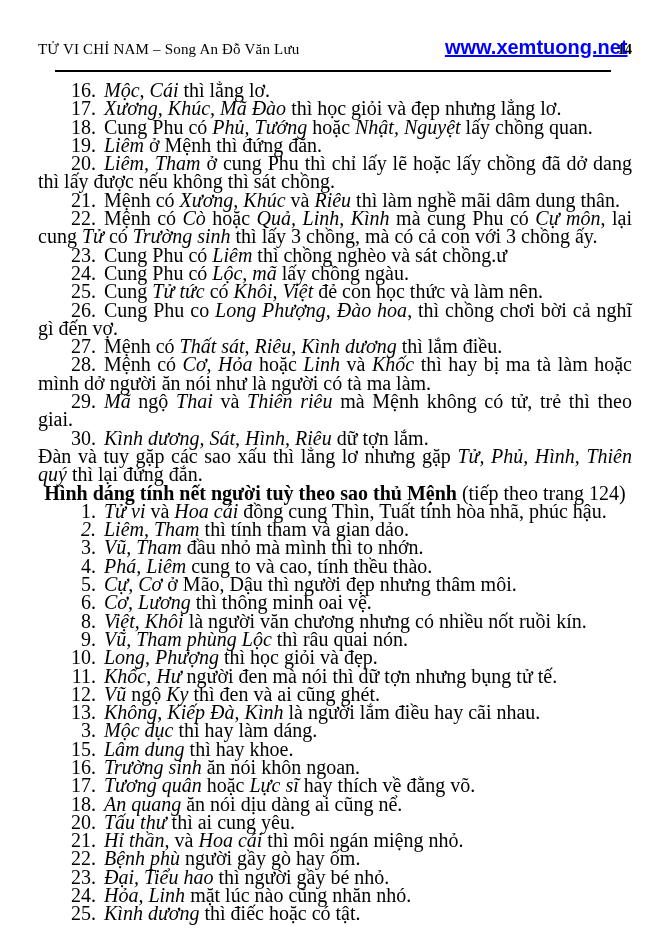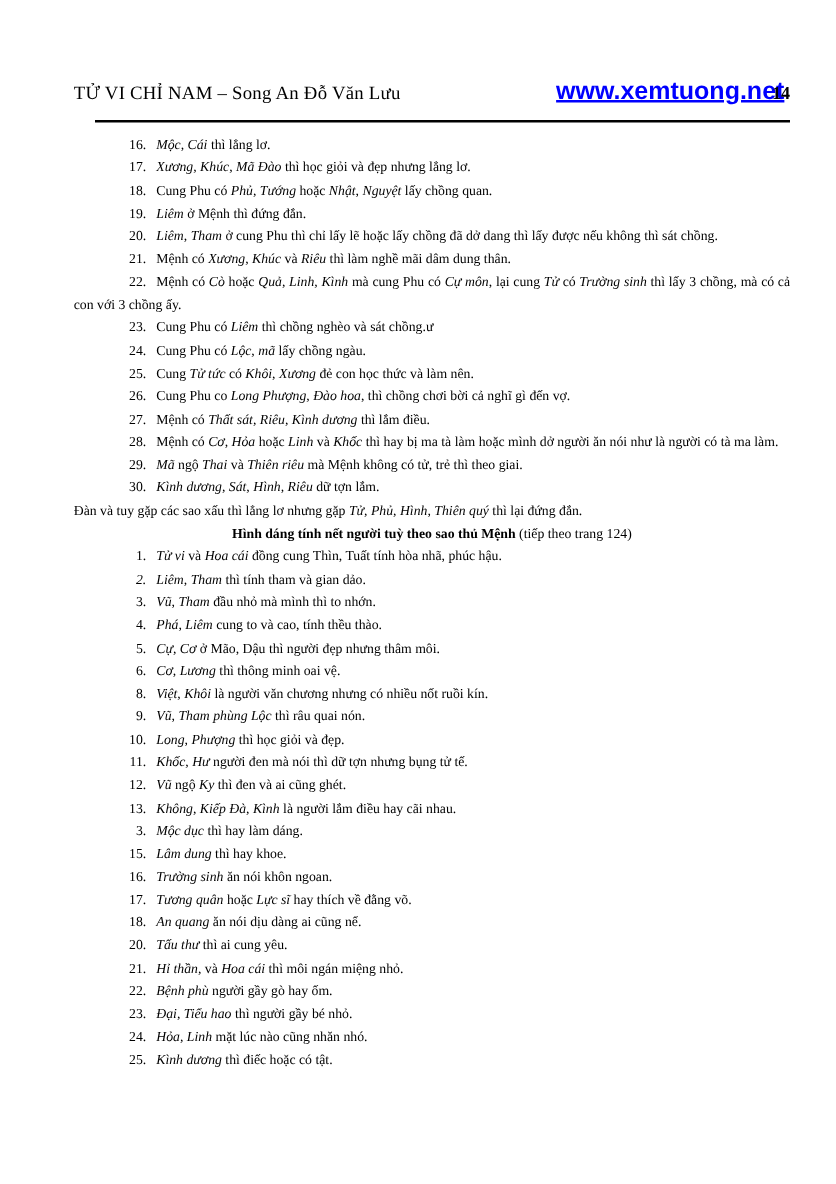--- a/index.html
+++ b/index.html
@@ -1,30 +1,30 @@
 <!DOCTYPE html>
 <html><head>
 <meta charset="utf-8">
 <style>
   html,body{margin:0;padding:0;}
   body{
     width:669px;height:947px;background:#ffffff;color:#000;
     font-family:"Liberation Serif", serif;overflow:hidden;
   }
-  .page{padding:36px 37px 0 59px;margin-top:26px;}
+  .page{padding:36px 37px 0 38px;}
   .hdr{display:flex;justify-content:space-between;align-items:baseline;font-size:15px;}
   .hdr-title{letter-spacing:0.2px;}
   .hdr-right{white-space:nowrap;}
   .site-link{
     color:#0000ff;font-weight:bold;text-decoration:underline;
     font-family:"Liberation Sans", sans-serif;font-size:20px;cursor:pointer;
   }
   .pagenum{margin-left:-10px;font-size:14.5px;font-weight:bold;}
   .rule{border-top:2px solid #000;width:556px;margin:11px 0 0 17px;height:0;}
-  .content{margin-top:9px;font-size:11px;line-height:18.3px;}
+  .content{margin-top:9px;font-size:20px;line-height:18.3px;}
   p.item,p.para{margin:0;text-align:justify;}
   p.item{text-indent:32px;}
   .num{display:inline-block;text-indent:0;width:26px;text-align:right;margin-right:8px;font-style:normal;}
   .num.it,.it{font-style:italic;}
   p.heading{margin:0;text-align:center;text-indent:0;}
   .b{font-weight:bold;}
 </style>
 </head>
 <body>
 
@@ -38,21 +38,21 @@
     <div>
         <p class="item"><span class="num">16.</span><span class="it">Mộc, Cái</span><span> thì lẳng lơ.</span></p>
         <p class="item"><span class="num">17.</span><span class="it">Xương, Khúc, Mã Đào</span><span> thì học giỏi và đẹp nhưng lẳng lơ.</span></p>
         <p class="item"><span class="num">18.</span><span>Cung Phu có </span><span class="it">Phủ, Tướng</span><span> hoặc </span><span class="it">Nhật, Nguyệt</span><span> lấy chồng quan.</span></p>
         <p class="item"><span class="num">19.</span><span class="it">Liêm</span><span> ở Mệnh thì đứng đắn.</span></p>
         <p class="item"><span class="num">20.</span><span class="it">Liêm, Tham</span><span> ở cung Phu thì chỉ lấy lẽ hoặc lấy chồng đã dở dang thì lấy được nếu không thì sát chồng.</span></p>
         <p class="item"><span class="num">21.</span><span>Mệnh có </span><span class="it">Xương, Khúc</span><span> và </span><span class="it">Riêu</span><span> thì làm nghề mãi dâm dung thân.</span></p>
         <p class="item"><span class="num">22.</span><span>Mệnh có </span><span class="it">Cò</span><span> hoặc </span><span class="it">Quả, Linh, Kình</span><span> mà cung Phu có </span><span class="it">Cự môn</span><span>, lại cung </span><span class="it">Tử</span><span> có </span><span class="it">Trường sinh</span><span> thì lấy 3 chồng, mà có cả con với 3 chồng ấy.</span></p>
         <p class="item"><span class="num">23.</span><span>Cung Phu có </span><span class="it">Liêm</span><span> thì chồng nghèo và sát chồng.ư</span></p>
         <p class="item"><span class="num">24.</span><span>Cung Phu có </span><span class="it">Lộc, mã</span><span> lấy chồng ngàu.</span></p>
-        <p class="item"><span class="num">25.</span><span>Cung </span><span class="it">Tử tức</span><span> có </span><span class="it">Khôi, Xương</span><span> đẻ con học thức và làm nên.</span></p>
+        <p class="item"><span class="num">25.</span><span>Cung </span><span class="it">Tử tức</span><span> có </span><span class="it">Khôi, Việt</span><span> đẻ con học thức và làm nên.</span></p>
         <p class="item"><span class="num">26.</span><span>Cung Phu co </span><span class="it">Long Phượng, Đào hoa</span><span>, thì chồng chơi bời cả nghĩ gì đến vợ.</span></p>
         <p class="item"><span class="num">27.</span><span>Mệnh có </span><span class="it">Thất sát, Riêu, Kình dương</span><span> thì lắm điều.</span></p>
         <p class="item"><span class="num">28.</span><span>Mệnh có </span><span class="it">Cơ, Hỏa</span><span> hoặc </span><span class="it">Linh</span><span> và </span><span class="it">Khốc</span><span> thì hay bị ma tà làm hoặc mình dở người ăn nói như là người có tà ma làm.</span></p>
         <p class="item"><span class="num">29.</span><span class="it">Mã</span><span> ngộ </span><span class="it">Thai</span><span> và </span><span class="it">Thiên riêu</span><span> mà Mệnh không có tử, trẻ thì theo giai.</span></p>
         <p class="item"><span class="num">30.</span><span class="it">Kình dương, Sát, Hình, Riêu</span><span> dữ tợn lắm.</span></p>
       </div>
     <p class="para"><span>Đàn và tuy gặp các sao xấu thì lẳng lơ nhưng gặp </span><span class="it">Tử, Phủ, Hình, Thiên quý</span><span> thì lại đứng đắn.</span></p>
     <p class="heading"><span class="b">Hình dáng tính nết người tuỳ theo sao thủ Mệnh</span><span> (tiếp theo trang 124)</span></p>
     <div>
         <p class="item"><span class="num">1.</span><span class="it">Tử vi</span><span> và </span><span class="it">Hoa cái</span><span> đồng cung Thìn, Tuất tính hòa nhã, phúc hậu.</span></p>

